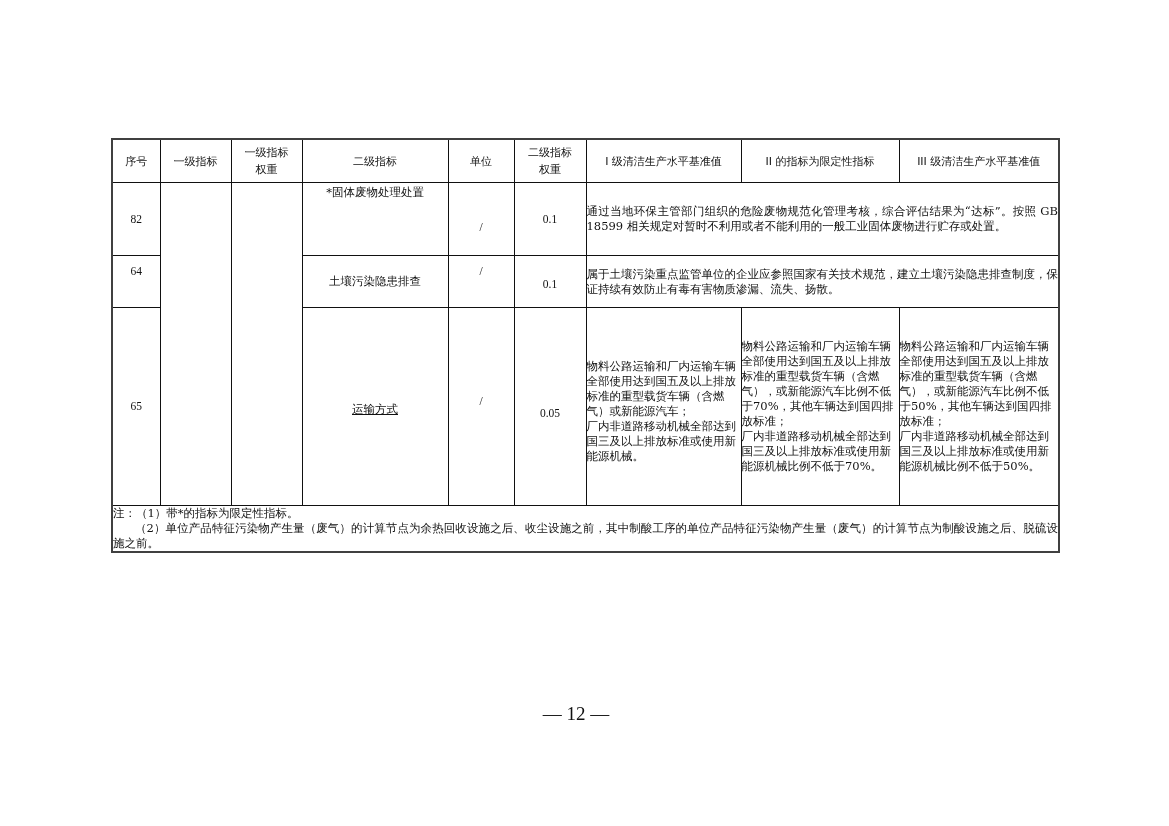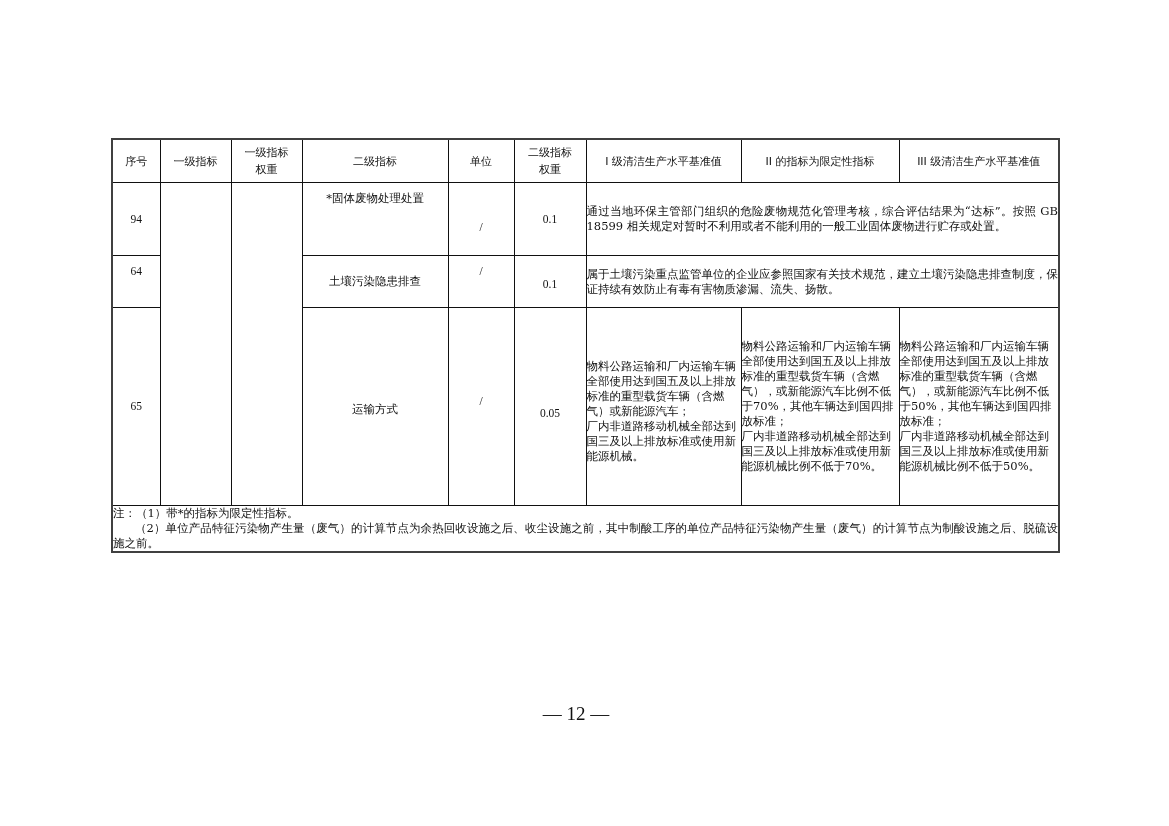--- a/index.html
+++ b/index.html
@@ -58,38 +58,38 @@
       <th>二级指标</th>
       <th>单位</th>
       <th><span>二级指标</span><br><span>权重</span></th>
       <th>I 级清洁生产水平基准值</th>
       <th>II 的指标为限定性指标</th>
       <th>III 级清洁生产水平基准值</th>
     </tr>
   </thead>
   <tbody>
     <tr class="r63">
-      <td class="num">94</td>
+      <td class="num">82</td>
       <td rowspan="3"></td>
       <td rowspan="3"></td>
-      <td class="c" style="vertical-align:top;padding-top:8px;">*固体废物处理处置</td>
+      <td class="c" style="vertical-align:top;padding-top:2px;">*固体废物处理处置</td>
       <td class="num" style="padding-top:16px;">/</td>
       <td class="num">0.1</td>
       <td class="txt" colspan="3">通过当地环保主管部门组织的危险废物规范化管理考核，综合评估结果为“达标”。按照 GB 18599 相关规定对暂时不利用或者不能利用的一般工业固体废物进行贮存或处置。</td>
     </tr>
     <tr class="r64">
       <td class="num" style="vertical-align:top;padding-top:8px;">64</td>
       <td class="c">土壤污染隐患排查</td>
       <td class="num" style="vertical-align:top;padding-top:8px;">/</td>
       <td class="num" style="padding-top:6px;">0.1</td>
       <td class="txt" colspan="3">属于土壤污染重点监管单位的企业应参照国家有关技术规范，建立土壤污染隐患排查制度，保证持续有效防止有毒有害物质渗漏、流失、扬散。</td>
     </tr>
     <tr class="r65">
       <td class="num">65</td>
-      <td class="c" style="padding-top:6px;">运输方式</td>
+      <td class="c" style="padding-top:6px;text-decoration:underline;">运输方式</td>
       <td class="num" style="padding-bottom:10px;">/</td>
       <td class="num" style="padding-top:14px;margin-left:40px;">0.05</td>
       <td class="txt3" style="white-space:pre-line;padding-top:10px;">物料公路运输和厂内运输车辆全部使用达到国五及以上排放标准的重型载货车辆（含燃气）或新能源汽车；
 厂内非道路移动机械全部达到国三及以上排放标准或使用新能源机械。</td>
       <td class="txt3" style="white-space:pre-line;">物料公路运输和厂内运输车辆全部使用达到国五及以上排放标准的重型载货车辆（含燃气），或新能源汽车比例不低于70%，其他车辆达到国四排放标准；
 厂内非道路移动机械全部达到国三及以上排放标准或使用新能源机械比例不低于70%。</td>
       <td class="txt3" style="white-space:pre-line;margin-left:40px;">物料公路运输和厂内运输车辆全部使用达到国五及以上排放标准的重型载货车辆（含燃气），或新能源汽车比例不低于50%，其他车辆达到国四排放标准；
 厂内非道路移动机械全部达到国三及以上排放标准或使用新能源机械比例不低于50%。</td>
     </tr>
     <tr>

